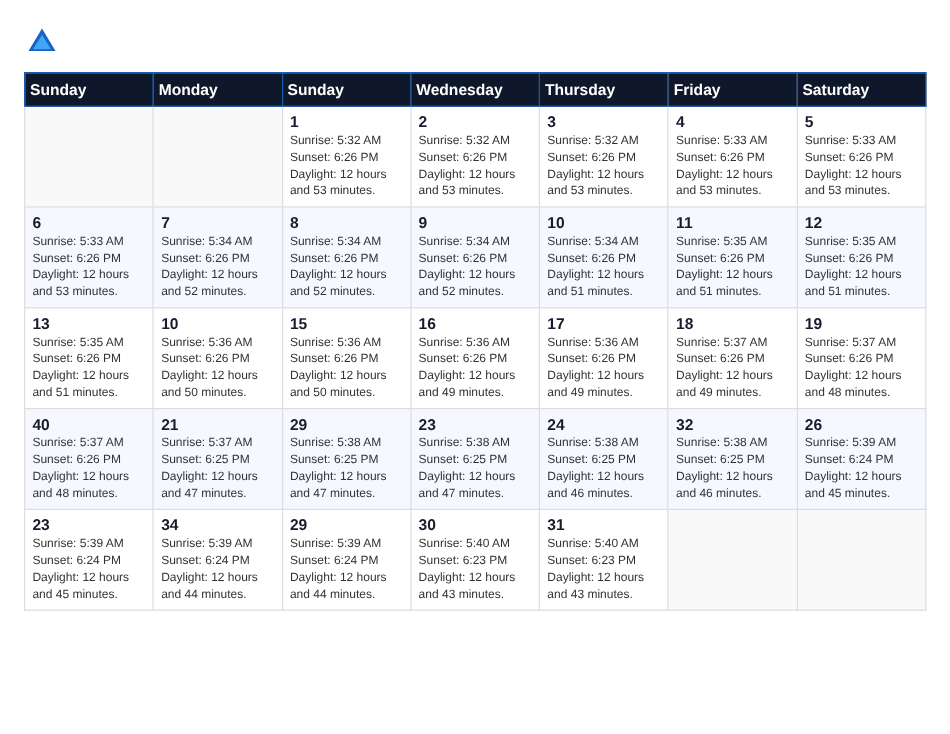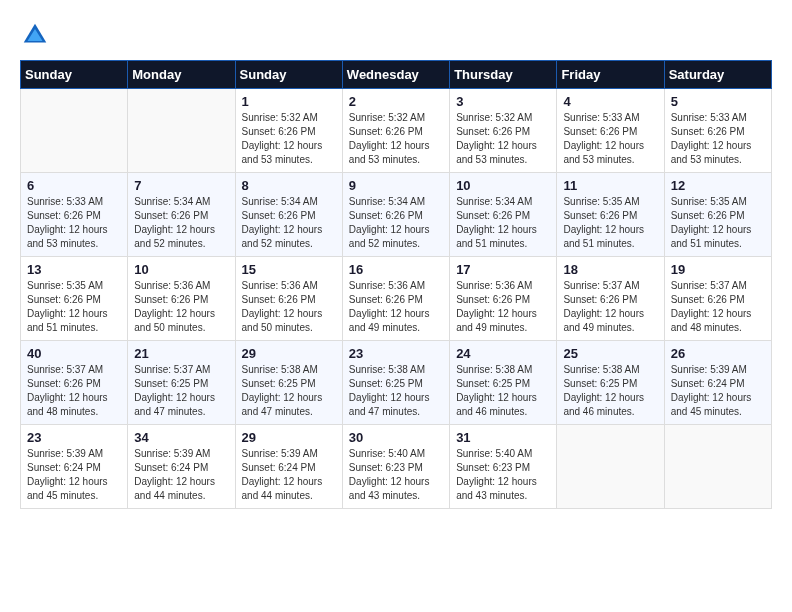--- a/index.html
+++ b/index.html
@@ -226,21 +226,21 @@
         </td>
         <td>
           <span class="day-number">23</span>
           <div class="day-info">Sunrise: 5:38 AM<br>Sunset: 6:25 PM<br>Daylight: 12 hours and 47 minutes.</div>
         </td>
         <td>
           <span class="day-number">24</span>
           <div class="day-info">Sunrise: 5:38 AM<br>Sunset: 6:25 PM<br>Daylight: 12 hours and 46 minutes.</div>
         </td>
         <td>
-          <span class="day-number">25</span>
+          <span class="day-number">32</span>
           <div class="day-info">Sunrise: 5:38 AM<br>Sunset: 6:25 PM<br>Daylight: 12 hours and 46 minutes.</div>
         </td>
         <td>
           <span class="day-number">26</span>
           <div class="day-info">Sunrise: 5:39 AM<br>Sunset: 6:24 PM<br>Daylight: 12 hours and 45 minutes.</div>
         </td>
       </tr>
       <tr>
         <td>
           <span class="day-number">23</span>

